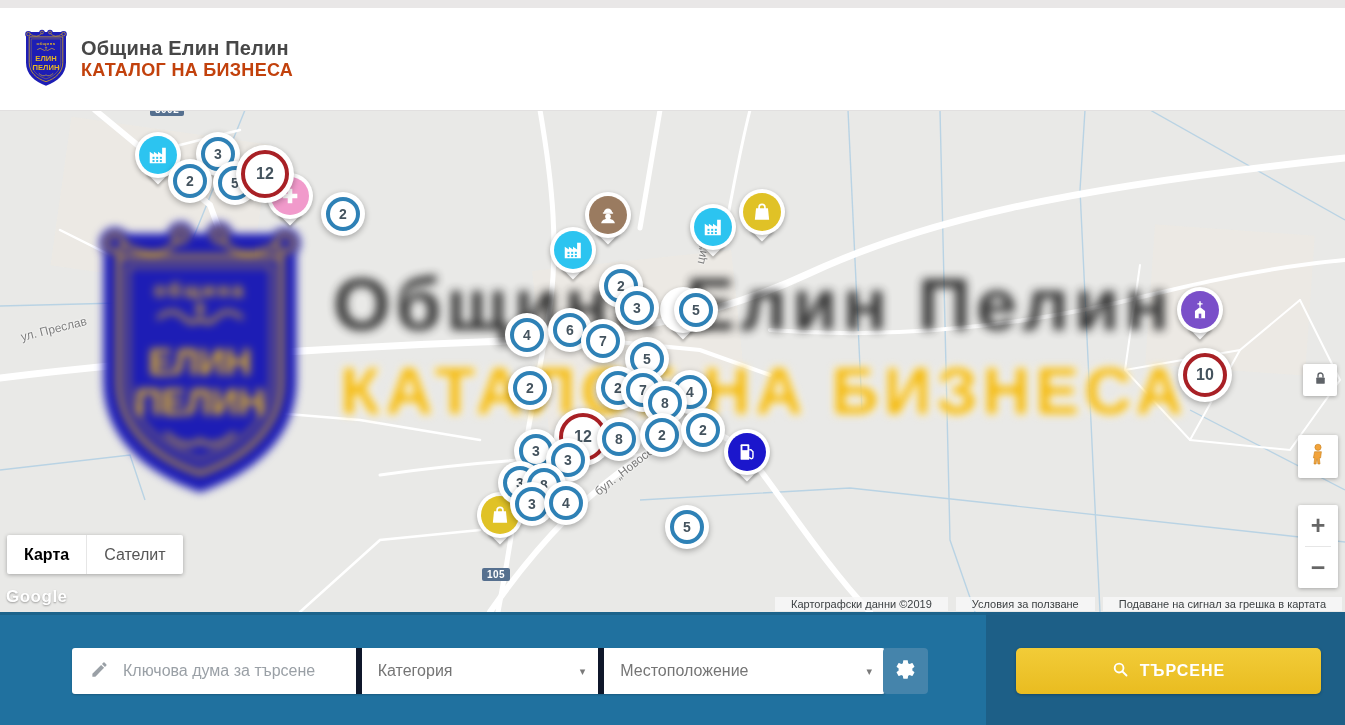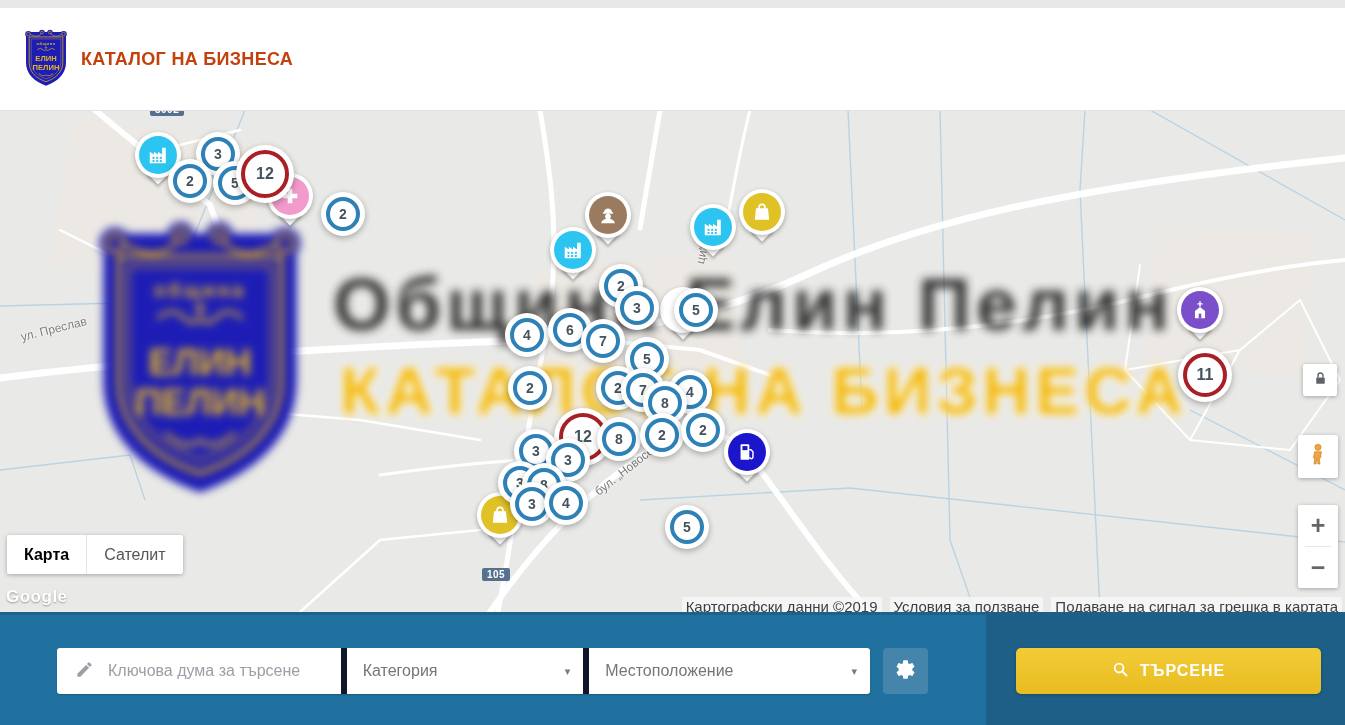--- a/index.html
+++ b/index.html
@@ -56,27 +56,27 @@
   .zoom-ctl{left:1298px;top:395px;width:40px;height:83px;display:flex;flex-direction:column}
   .zoom-btn{flex:1;display:flex;align-items:center;justify-content:center;font-size:25px;color:#666;cursor:pointer;font-weight:bold}
   .zoom-divider{height:1px;background:#e6e6e6;margin:0 7px}
   .maptype{left:7px;top:425px;height:39px;display:flex;align-items:stretch}
   .maptype-btn{display:flex;align-items:center;padding:2px 17px;font-size:16px;cursor:pointer;white-space:nowrap}
   .maptype-btn.active{font-weight:bold;color:#000}
   .maptype-btn.inactive{color:#565656;border-left:1px solid #e6e6e6}
   .google-logo{position:absolute;left:6px;top:477px;z-index:5;color:#fff;font-size:17px;font-weight:bold;
                letter-spacing:.5px;text-shadow:0 1px 2px rgba(0,0,0,.35);cursor:pointer}
   .attribution{position:absolute;right:3px;top:487px;z-index:5;display:flex;gap:8px;align-items:center}
-  .attribution span{font-size:15px;color:#3c4043;background:rgba(248,248,248,.78);padding:1px 4px;white-space:nowrap}
+  .attribution span{font-size:11px;color:#3c4043;background:rgba(248,248,248,.78);padding:1px 16px;white-space:nowrap}
 
   
   .search-panel{position:absolute;left:0;top:612px;width:1345px;height:113px;background:#20719f;z-index:40;
                 box-shadow:inset 0 3px 0 rgba(0,0,0,.12)}
   .sp-right{position:absolute;right:0;top:0;width:359px;height:113px;background:#1d5f87}
-  .search-box{position:absolute;left:57px;top:36px;width:813px;height:46px;background:#fff;border-radius:3px;
+  .search-box{position:absolute;left:72px;top:36px;width:813px;height:46px;background:#fff;border-radius:3px;
               display:flex;box-shadow:0 1px 2px rgba(0,0,0,.2)}
   .sb-sec{display:flex;align-items:center;position:relative}
   .sec-keyword{width:301px;padding-left:18px;gap:12px;box-sizing:border-box}
   .sec-keyword input{flex:1;border:0;outline:0;font-size:16px;color:#444;min-width:0;
                      font-family:"Liberation Sans",sans-serif;background:transparent}
   .sec-keyword input::placeholder{color:#9aa0a6}
   .sb-dd{border-left:6px solid #0f172a;padding:0 30px 0 16px;box-sizing:border-box;cursor:pointer}
   .sec-category{width:255px}.sec-location{width:302px}
   .dd-label{font-size:16px;color:#757575}
   .chevron{position:absolute;right:13px;color:#7a7a7a;font-size:11px}
@@ -110,20 +110,21 @@
     <path d="M23 27 L97 27 L97 85 C97 106 81 120 60 127 C39 120 23 106 23 85 Z" fill="none" stroke="#d9a91e" stroke-width="1"></path>
     <text x="60" y="43" text-anchor="middle" font-size="10" font-weight="bold" letter-spacing="1.5" fill="#e6b623" font-family="Liberation Sans,sans-serif">община</text>
     <path d="M38 54 Q46 47 52 54 Q56 58 60 54 Q64 58 68 54 Q74 47 82 54" fill="none" stroke="#e6b623" stroke-width="1.6"></path>
     <path d="M57 49 h6 M60 46 v6" stroke="#e6b623" stroke-width="1.4"></path>
     <text x="60" y="83" text-anchor="middle" font-size="19" font-weight="bold" fill="#e6b623" font-family="Liberation Sans,sans-serif">ЕЛИН</text>
     <text x="60" y="104" text-anchor="middle" font-size="19" font-weight="bold" fill="#e6b623" font-family="Liberation Sans,sans-serif">ПЕЛИН</text>
     <path d="M42 113 Q52 123 60 117 Q68 123 78 113" fill="none" stroke="#e6b623" stroke-width="1.6"></path>
   </svg>
     </div>
   <div class="title-block">
+    <div class="site-title">Община Елин Пелин</div>
     <div class="site-subtitle">КАТАЛОГ НА БИЗНЕСА</div>
   </div>
 </div>
 
 <div id="map">
   <svg class="roads" width="1345" height="502">
     <rect width="1345" height="502" fill="#e9e9e7"></rect>
     <g fill="#eeeae2" opacity=".7">
       <rect x="60" y="20" width="200" height="150" transform="rotate(8 160 95)"></rect>
       <rect x="540" y="150" width="200" height="160" transform="rotate(-6 640 230)"></rect>
@@ -432,21 +433,21 @@
       <div class="cluster" style="left: 510px; top: 372px; width: 44px; height: 44px; --ring: #2E81B6;">
         <div class="cluster-inner" style="font-size: 14px;">3</div>
       </div>
       <div class="cluster" style="left: 544px; top: 371px; width: 44px; height: 44px; --ring: #2E81B6;">
         <div class="cluster-inner" style="font-size: 14px;">4</div>
       </div>
       <div class="cluster" style="left: 665px; top: 395px; width: 44px; height: 44px; --ring: #2E81B6;">
         <div class="cluster-inner" style="font-size: 14px;">5</div>
       </div>
       <div class="cluster" style="left: 1178px; top: 238px; width: 54px; height: 54px; --ring: #A82025;">
-        <div class="cluster-inner" style="font-size: 16px;">11</div>
+        <div class="cluster-inner" style="font-size: 16px;">10</div>
       </div>
     </div>
 
   <div class="gm-ctl lock-btn">
     <span>
       <svg viewBox="0 0 24 24" width="17" height="17">
           <rect x="6" y="10.5" width="12" height="9" rx="1.2" fill="#5f6368"></rect>
           <path d="M8.5 10.5V7.8a3.5 3.5 0 0 1 7 0v2.7" fill="none" stroke="#5f6368" stroke-width="2"></path>
         </svg>
     </span>

